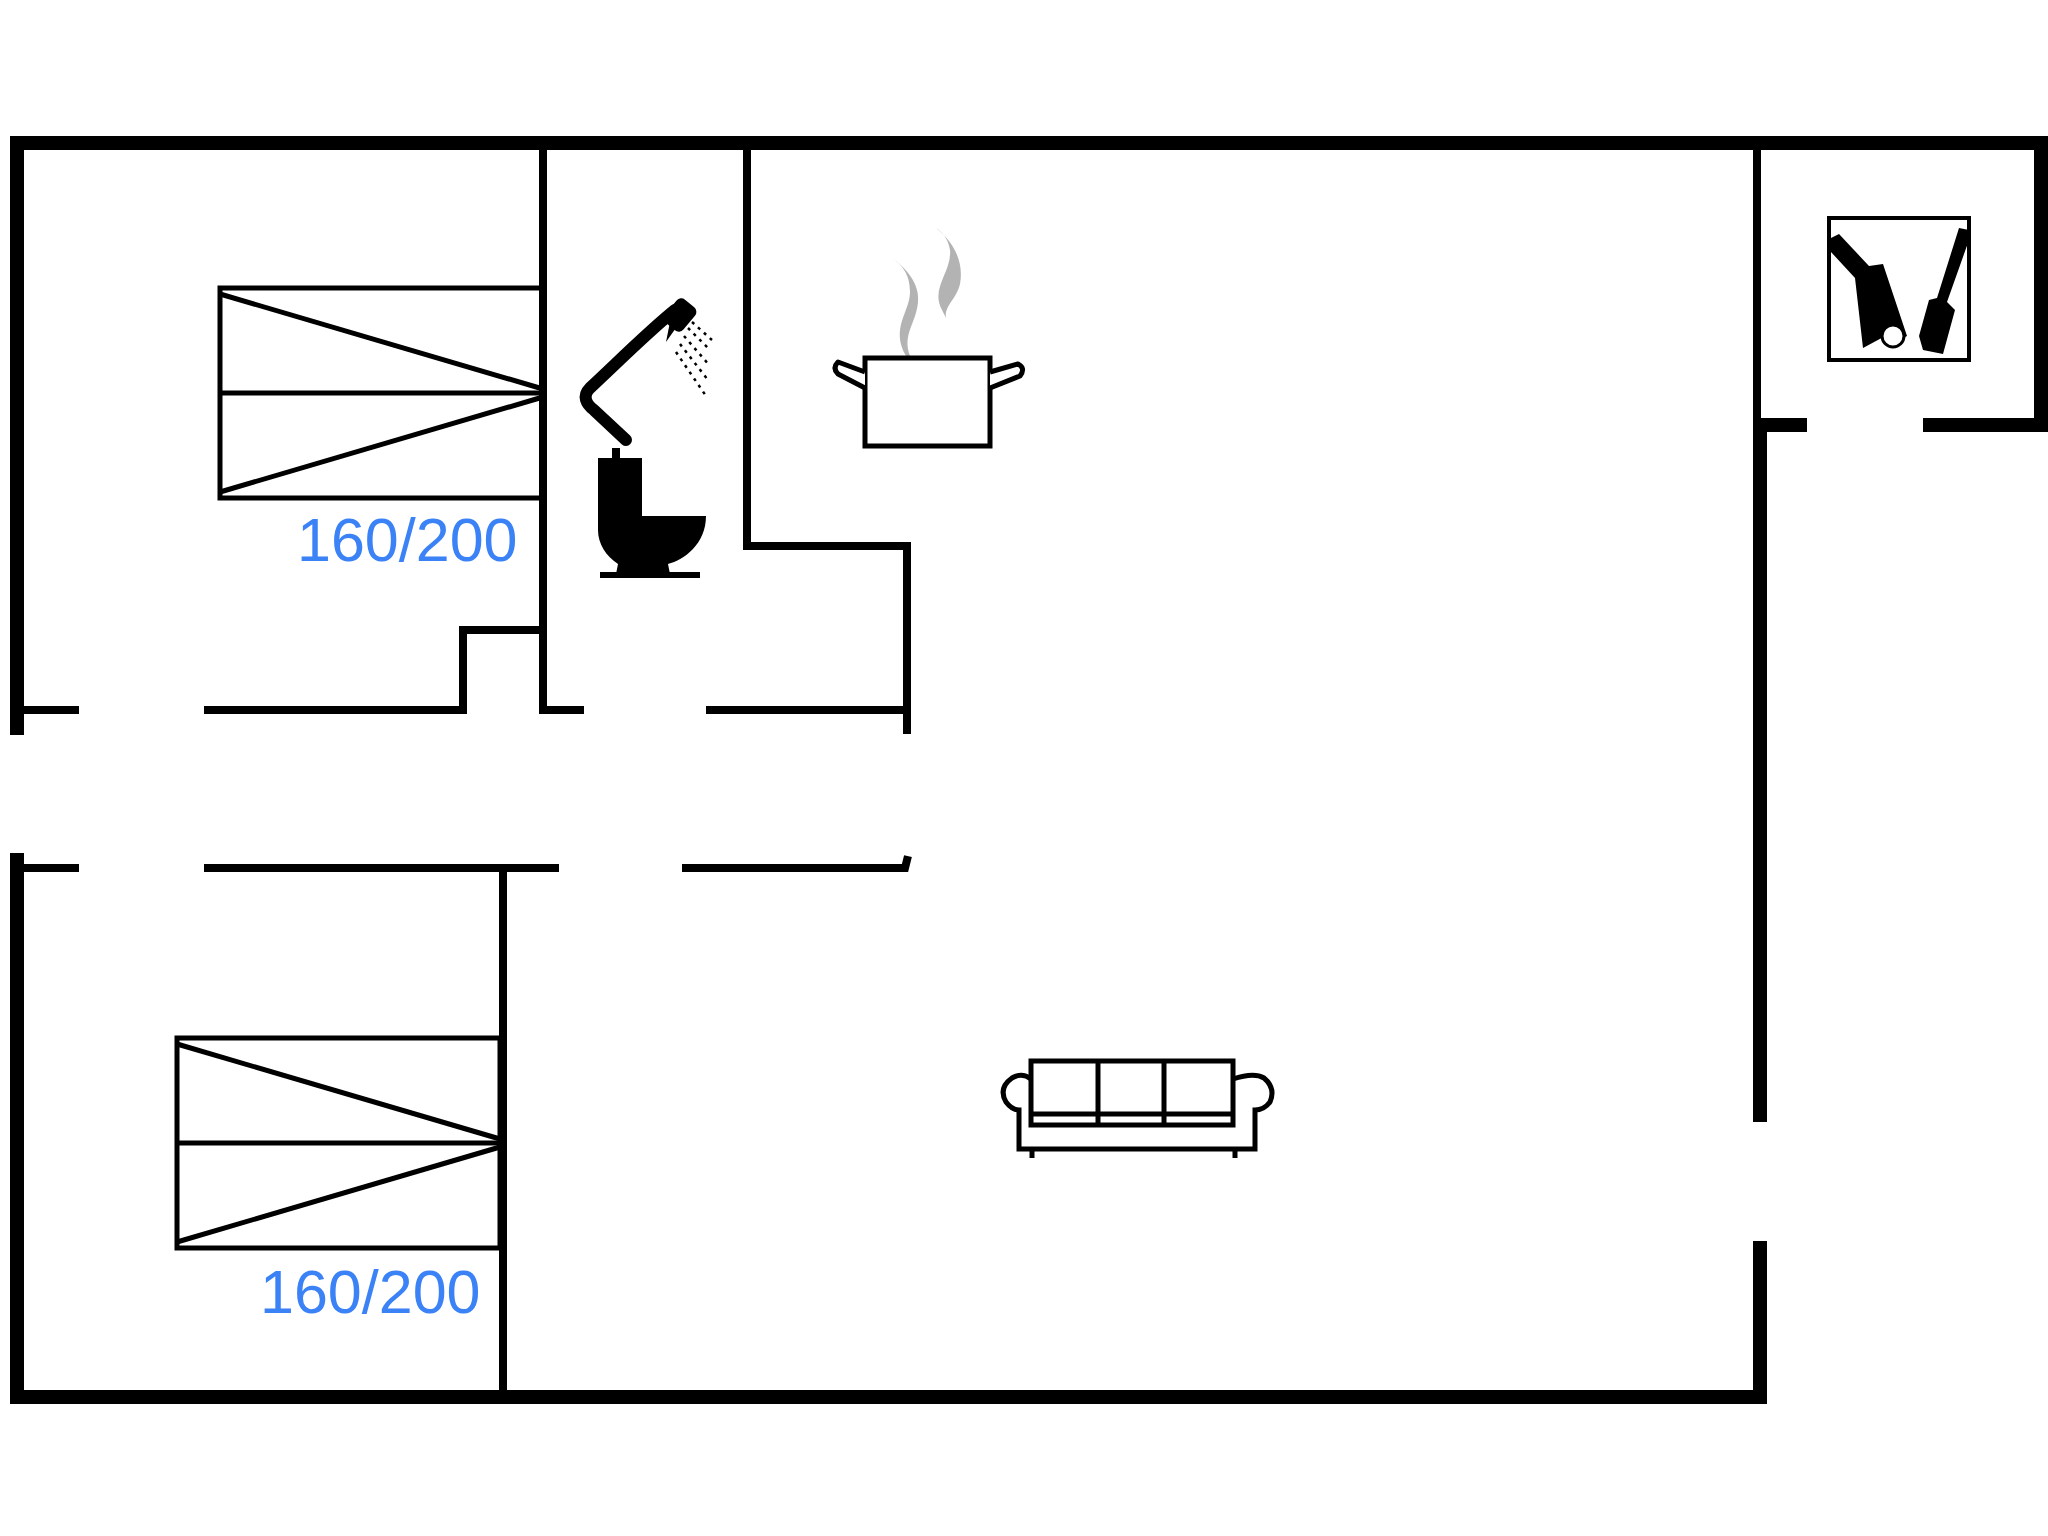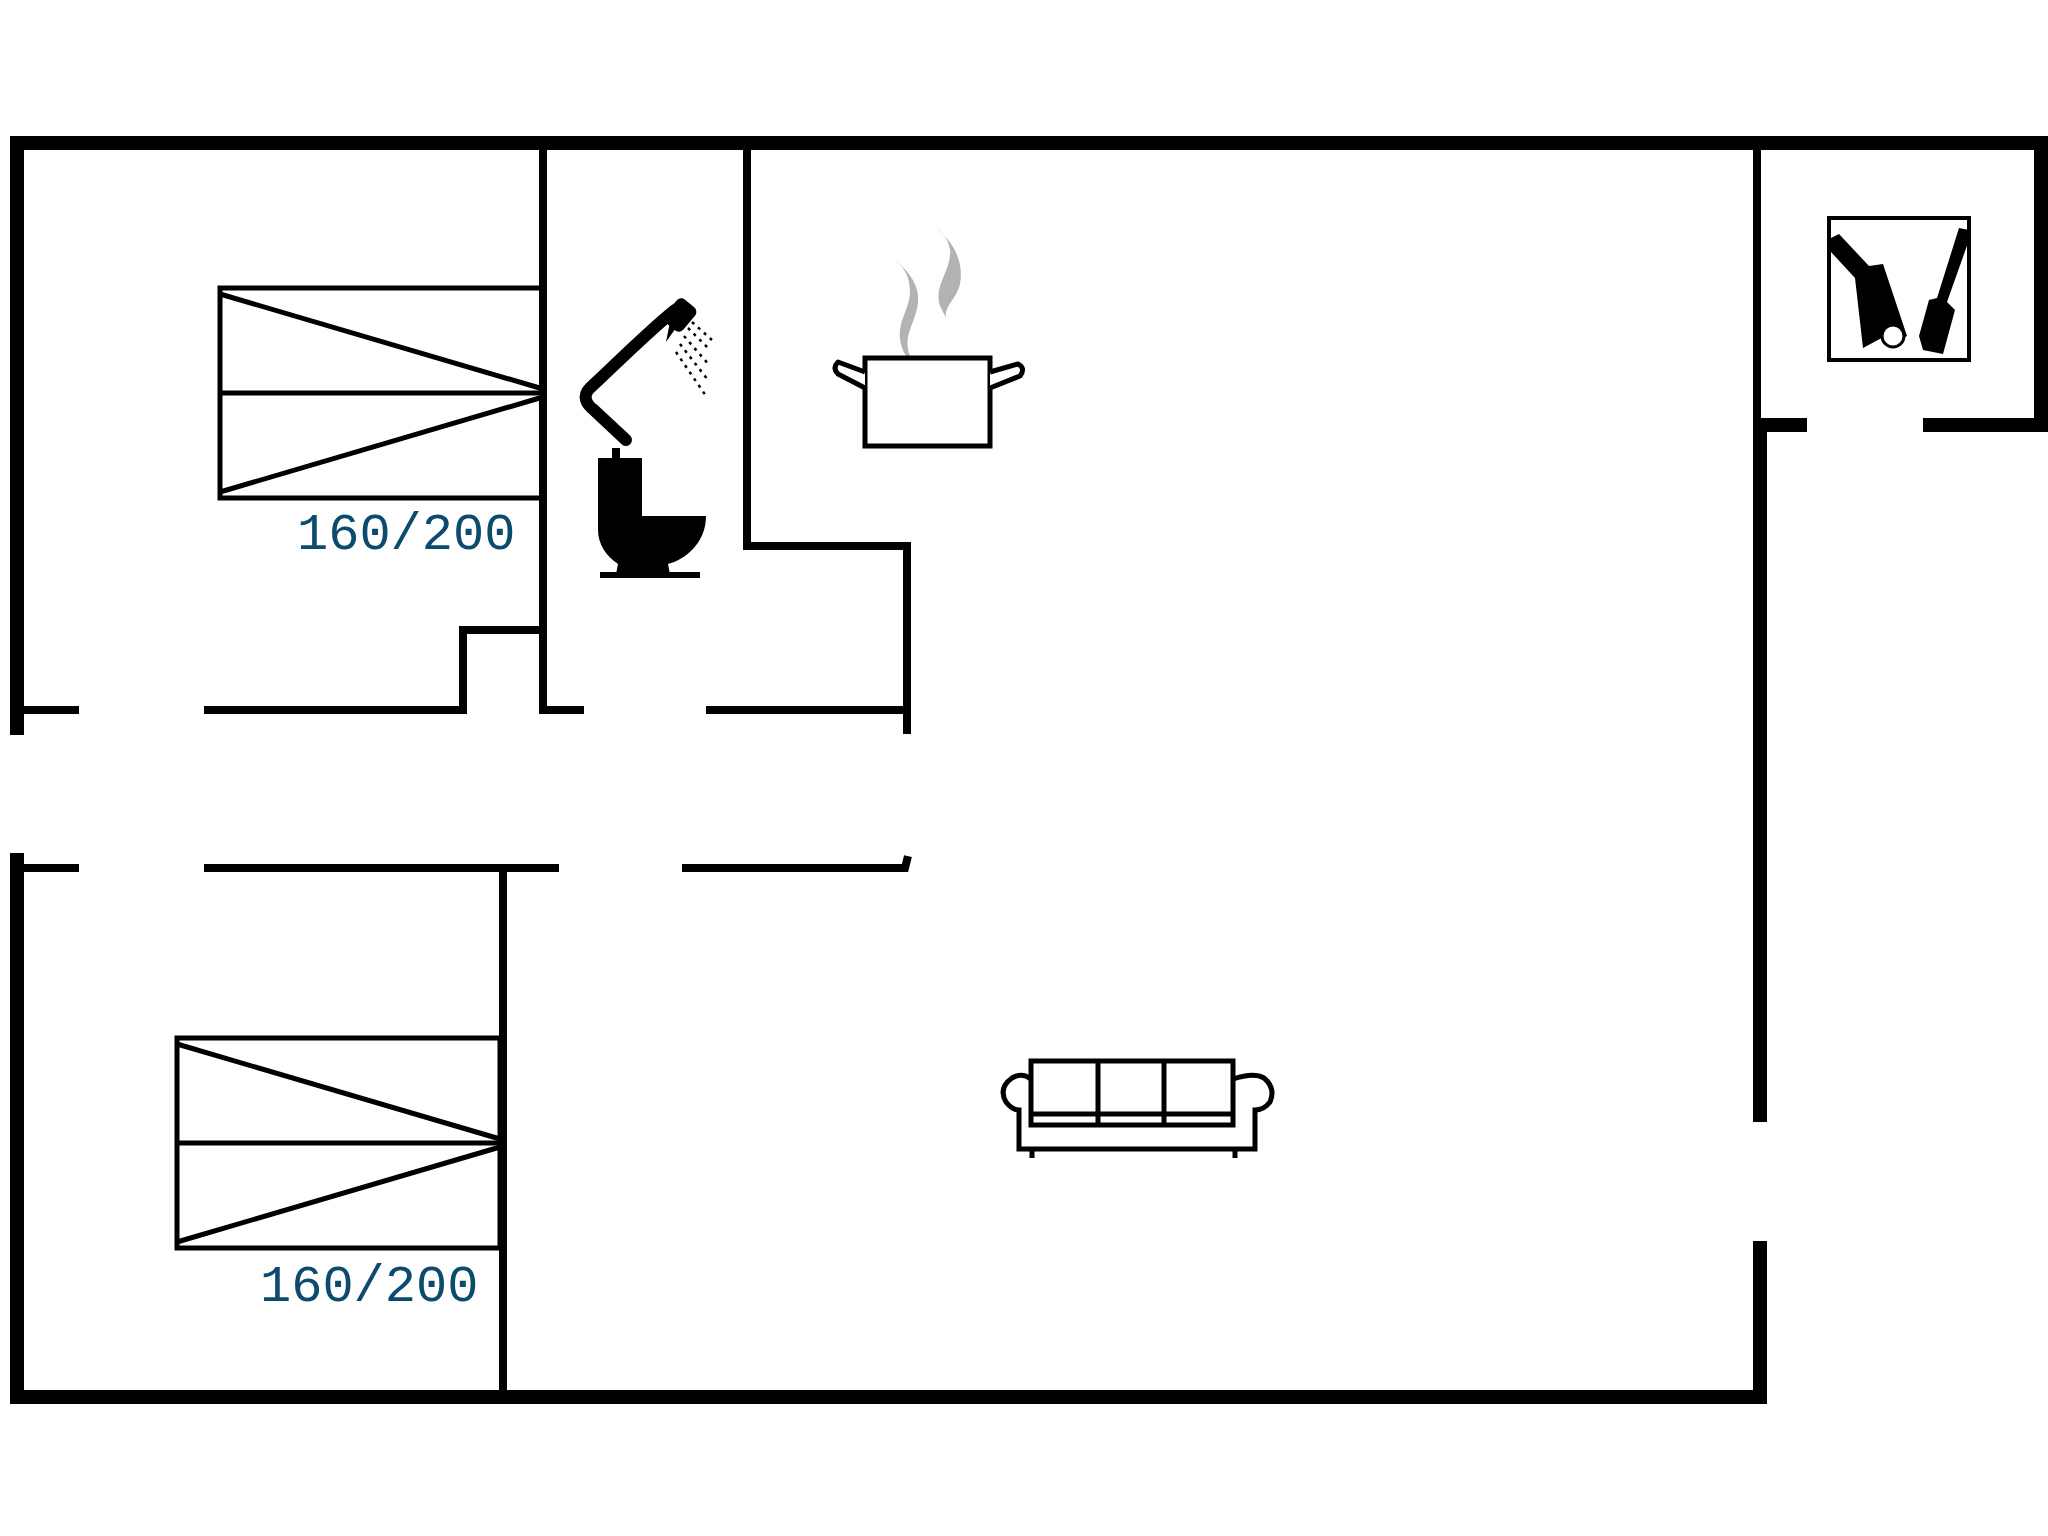--- a/index.html
+++ b/index.html
@@ -1,18 +1,18 @@
 <!DOCTYPE html>
 <html><head>
   <meta charset="utf-8">
   <style>
     html, body { margin: 0; padding: 0; background: #ffffff; }
     body { width: 2048px; height: 1536px; overflow: hidden; position: relative; font-family: "Liberation Sans", sans-serif; }
     #plan { position: absolute; left: 0; top: 0; width: 2048px; height: 1536px; }
-    .label { position: absolute; font-family: Liberation Mono, monospace; font-size: 52px; color: #0c4a6e; white-space: nowrap; line-height: 1; }
+    .label { position: absolute; font-family: Liberation Sans, sans-serif; font-size: 61px; color: #3b82f6; white-space: nowrap; line-height: 1; }
   </style>
 </head>
 <body>
 
 <svg id="plan" viewBox="0 0 2048 1536" xmlns="http://www.w3.org/2000/svg">
   <g id="outer-walls" fill="none" stroke="#000" stroke-linecap="square" stroke-linejoin="miter">
       <path d="M 17 728 L 17 143 L 2041 143 L 2041 425 L 1930 425" stroke-width="14" stroke="#000000"></path>
       <path d="M 1800 425 L 1760 425 L 1760 1115" stroke-width="14" stroke="#000000"></path>
       <path d="M 17 860 L 17 1397 L 1760 1397 L 1760 1248" stroke-width="14" stroke="#000000"></path>
     </g>

